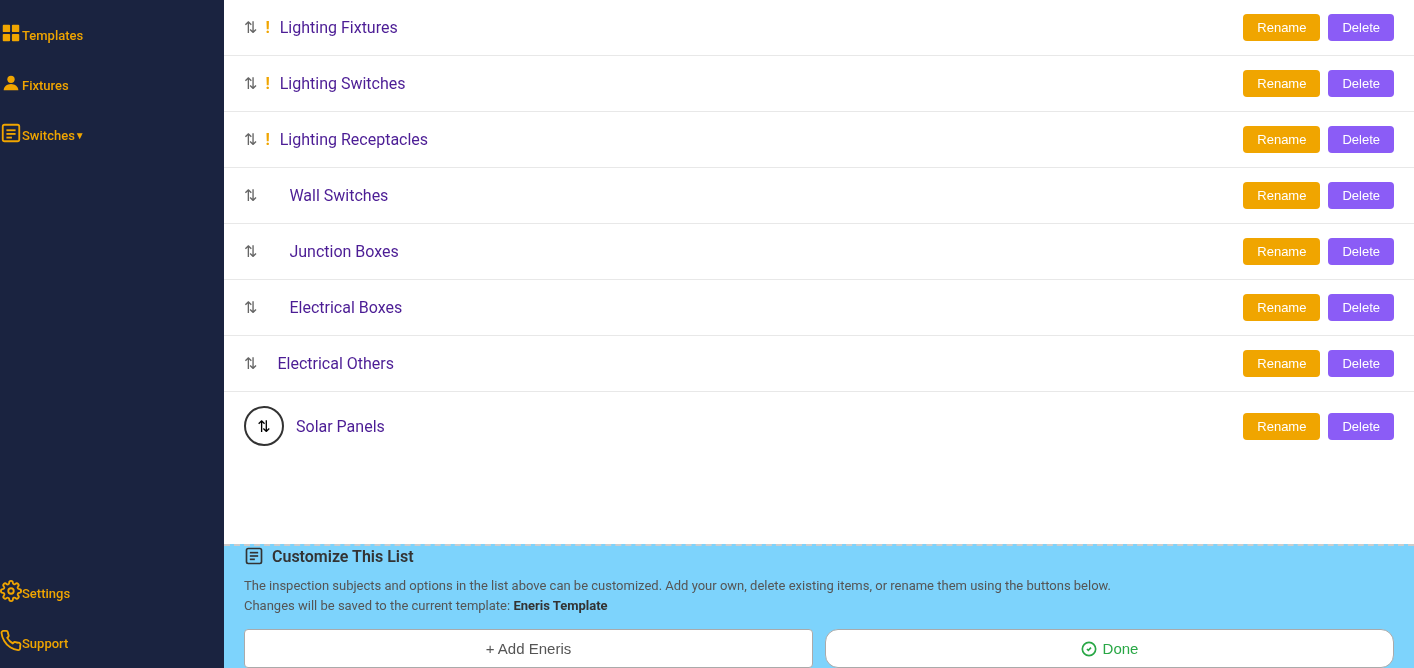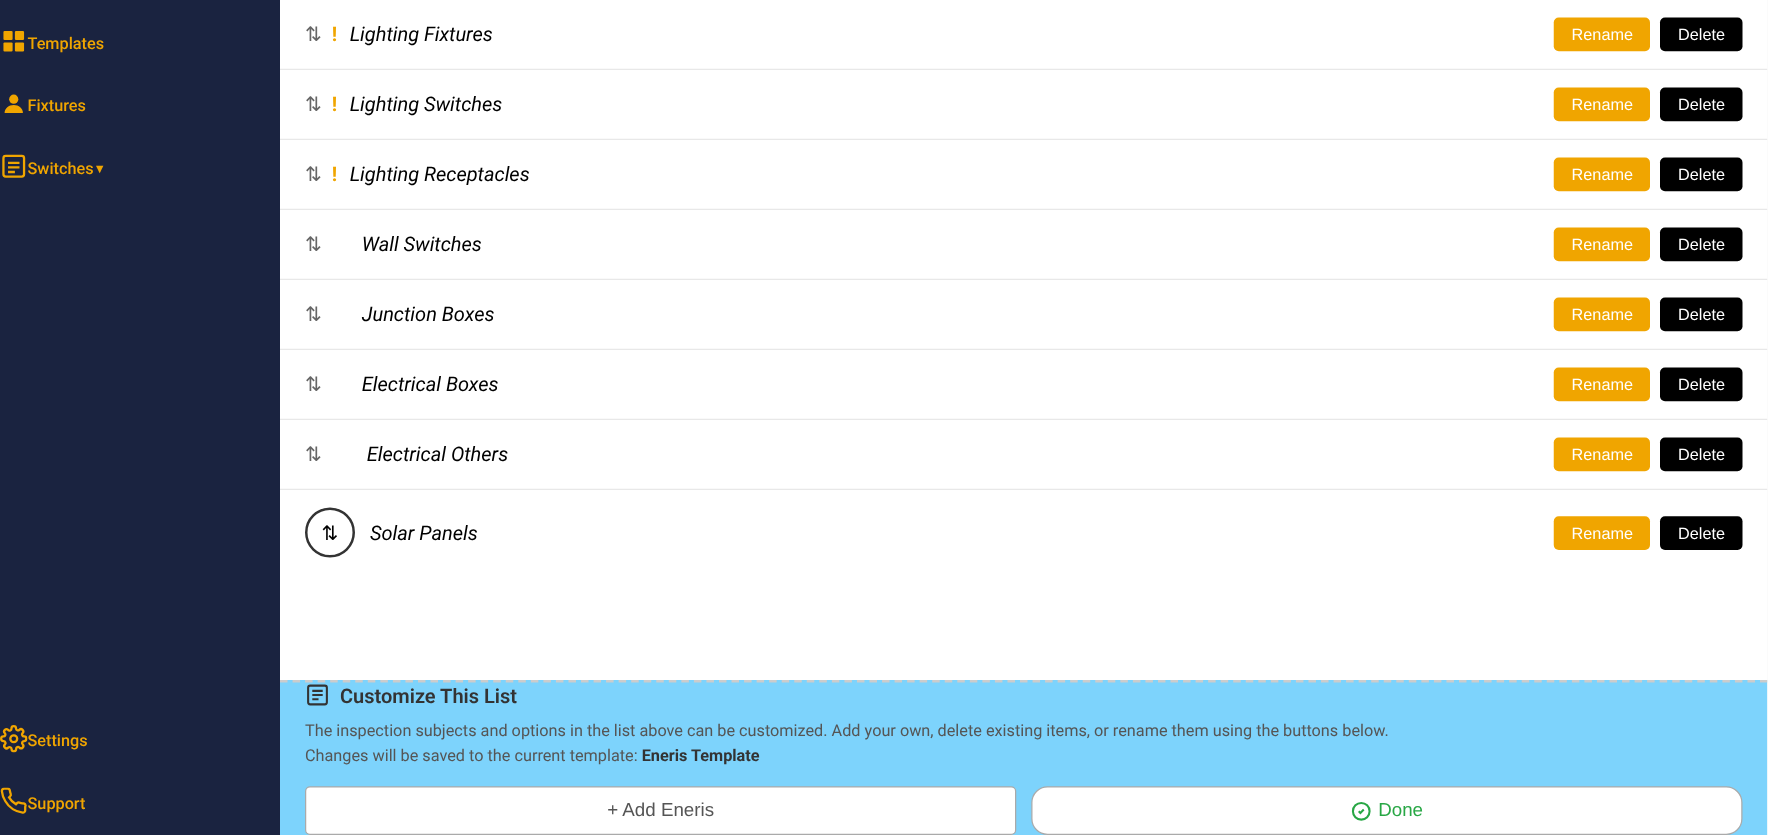--- a/index.html
+++ b/index.html
@@ -64,22 +64,21 @@
     .warning-icon {
       color: #f0a500;
       margin-right: 10px;
       font-size: 16px;
       font-weight: bold;
     }
 
     .item-name {
       flex: 1;
       font-size: 16px;
-      color: #000000;
-      font-style: italic;
+      color: #4c1d95;
     }
 
     .cursor-circle {
       width: 40px;
       height: 40px;
       border: 2px solid #333;
       border-radius: 50%;
       display: flex;
       align-items: center;
       justify-content: center;
@@ -90,21 +89,21 @@
       background: #f0a500;
       color: white;
       border: none;
       padding: 6px 14px;
       border-radius: 4px;
       font-size: 13px;
       cursor: pointer;
       margin-right: 8px;
     }
     .btn-delete {
-      background: #000000;
+      background: #8b5cf6;
       color: white;
       border: none;
       padding: 6px 14px;
       border-radius: 4px;
       font-size: 13px;
       cursor: pointer;
     }
 
     
     .customize-section {
@@ -265,21 +264,21 @@
 
     <div class="list-item">
       <span class="drag-handle">⇅</span>
       <span class="item-name" style="margin-left:24px;">Electrical Boxes</span>
       <button class="btn-rename">Rename</button>
       <button class="btn-delete">Delete</button>
     </div>
 
     <div class="list-item">
       <span class="drag-handle">⇅</span>
-      <span class="item-name" style="margin-left:28px;">Electrical Others</span>
+      <span class="item-name" style="margin-left:12px;">Electrical Others</span>
       <button class="btn-rename">Rename</button>
       <button class="btn-delete">Delete</button>
     </div>
 
     <div class="list-item" style="border-bottom: none;">
       <div class="cursor-circle">
         <span style="font-size:16px;cursor:grab;">⇅</span>
       </div>
       <span class="item-name" style="margin-left:8px;">Solar Panels</span>
       <button class="btn-rename">Rename</button>

